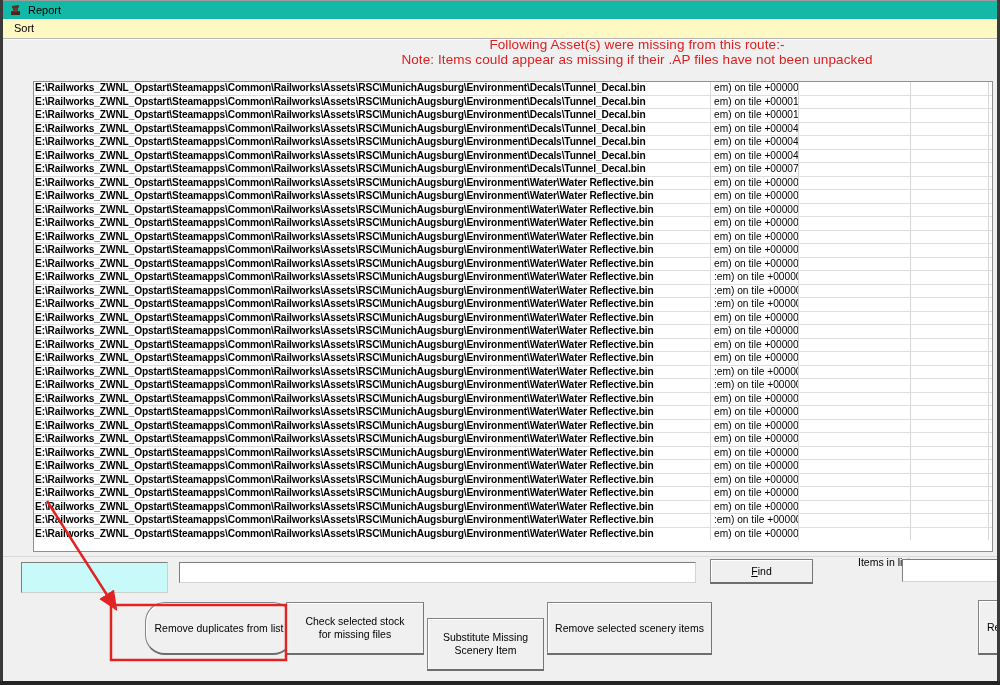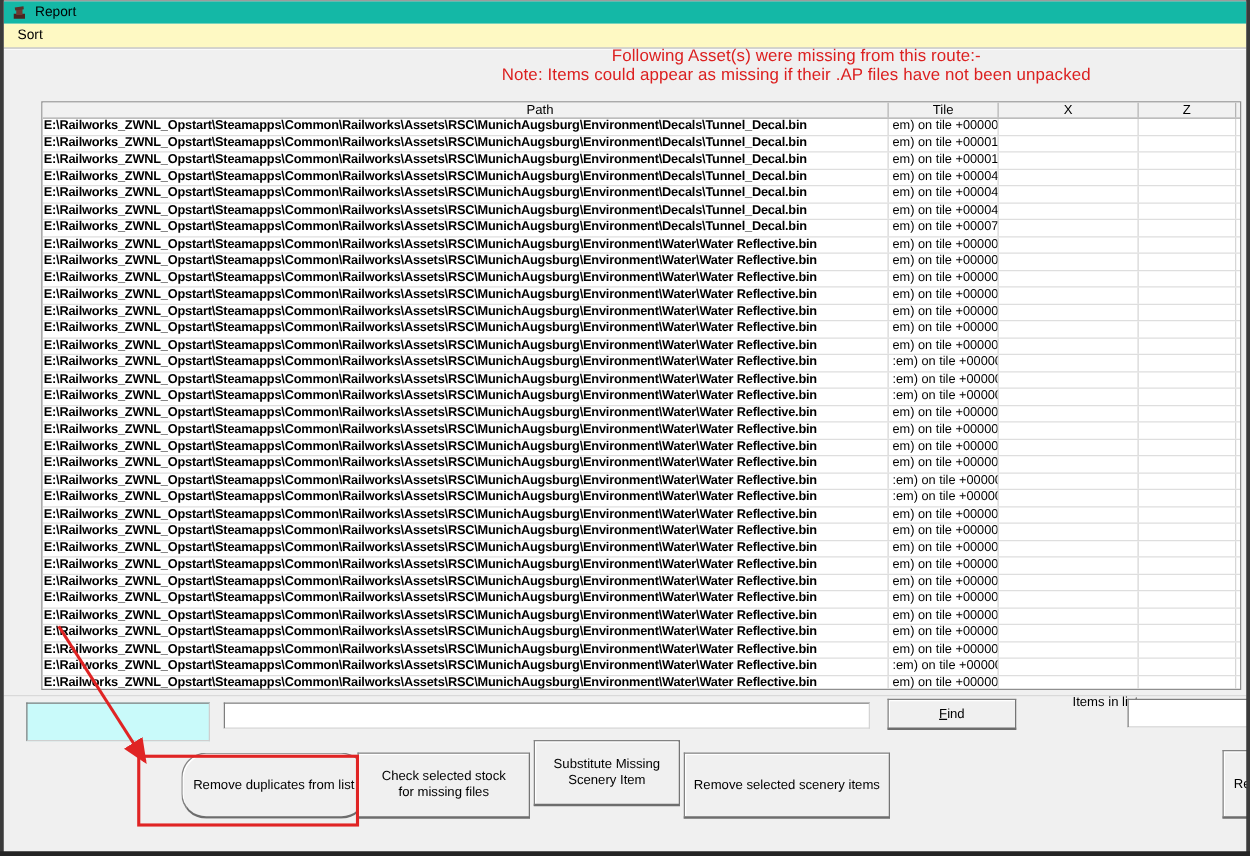--- a/index.html
+++ b/index.html
@@ -55,21 +55,21 @@
     box-shadow:inset 1px 1px 0 #ffffff;box-sizing:border-box;display:flex;align-items:center;justify-content:center;
     font-size:10.5px;line-height:13px;text-align:center;cursor:default;}
   #find-button{left:710px;top:559px;width:103px;height:25px;}
   #find-button u{text-decoration:underline;}
   #items-in-list-label{position:absolute;left:858px;top:556px;font-size:10.5px;}
   #count-input{position:absolute;left:902px;top:559px;width:101px;height:23px;box-sizing:border-box;
     background:#fff;border:1px solid;border-color:#7e7e7e #d4d4d4 #d4d4d4 #7e7e7e;font-size:11px;padding:2px 4px;font-family:"Liberation Sans",sans-serif;}
 
   #btn-remove-dup{left:145px;top:602px;width:148px;height:53px;border-radius:20px;}
   #btn-check-stock{left:286px;top:602px;width:138px;height:53px;padding:0 11px;}
-  #btn-substitute{left:427px;top:592px;width:117px;height:53px;padding:0 10px;}
+  #btn-substitute{left:427px;top:618px;width:117px;height:53px;padding:0 10px;}
   #btn-remove-scenery{left:547px;top:602px;width:165px;height:53px;padding:0 6px;}
   #btn-clipped{left:978px;top:600px;width:130px;height:55px;justify-content:flex-start;padding-left:8px;}
 
   
   #annotation{position:absolute;left:0;top:0;width:1000px;height:685px;z-index:60;pointer-events:none;}
 </style>
 </head>
 <body>
 
 <div class="edge" id="edge-top"></div>
@@ -91,35 +91,20 @@
 </div>
 <div id="client-top-line"></div>
 <div id="client-top-line2"></div>
 
 <div id="heading" style="color: rgb(220, 32, 32);">
   <span class="hl">Following Asset(s) were missing from this route:-</span>
   <span class="hl">Note: Items could appear as missing if their .AP files have not been unpacked</span>
 </div>
 
 <div id="grid">
-  <div id="grid-header">
-    <div class="hcell hc-path">
-        <span>Path</span>
-      </div>
-    <div class="hcell hc-tile">
-        <span>Tile</span>
-      </div>
-    <div class="hcell hc-x">
-        <span>X</span>
-      </div>
-    <div class="hcell hc-z">
-        <span>Z</span>
-      </div>
-    <div class="hcell hc-fill"></div>
-  </div>
   <div id="grid-rows">
 
   <div class="trow">
       <div class="tcell c-path">E:\Railworks_ZWNL_Opstart\Steamapps\Common\Railworks\Assets\RSC\MunichAugsburg\Environment\Decals\Tunnel_Decal.bin</div>
       <div class="tcell c-tile">em) on tile +000001+0</div>
       <div class="tcell c-x"></div>
       <div class="tcell c-z"></div>
       <div class="tcell c-fill"></div>
     </div>
       <div class="trow">

